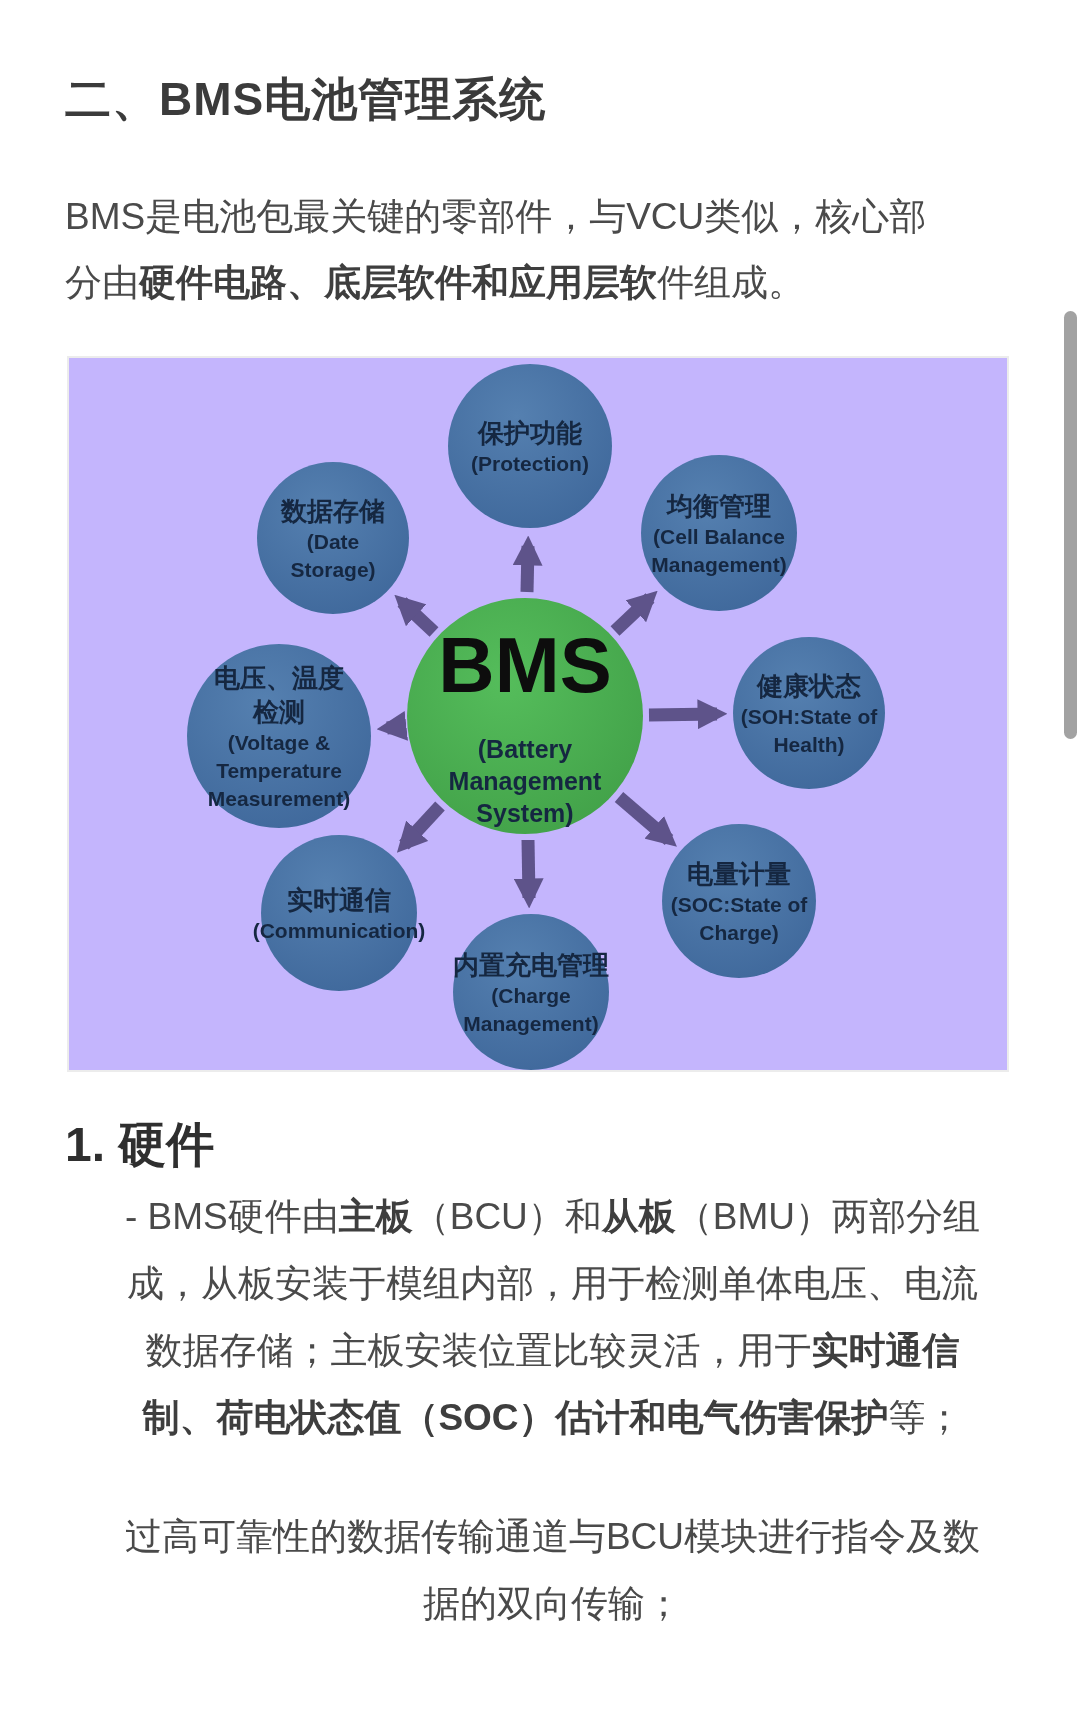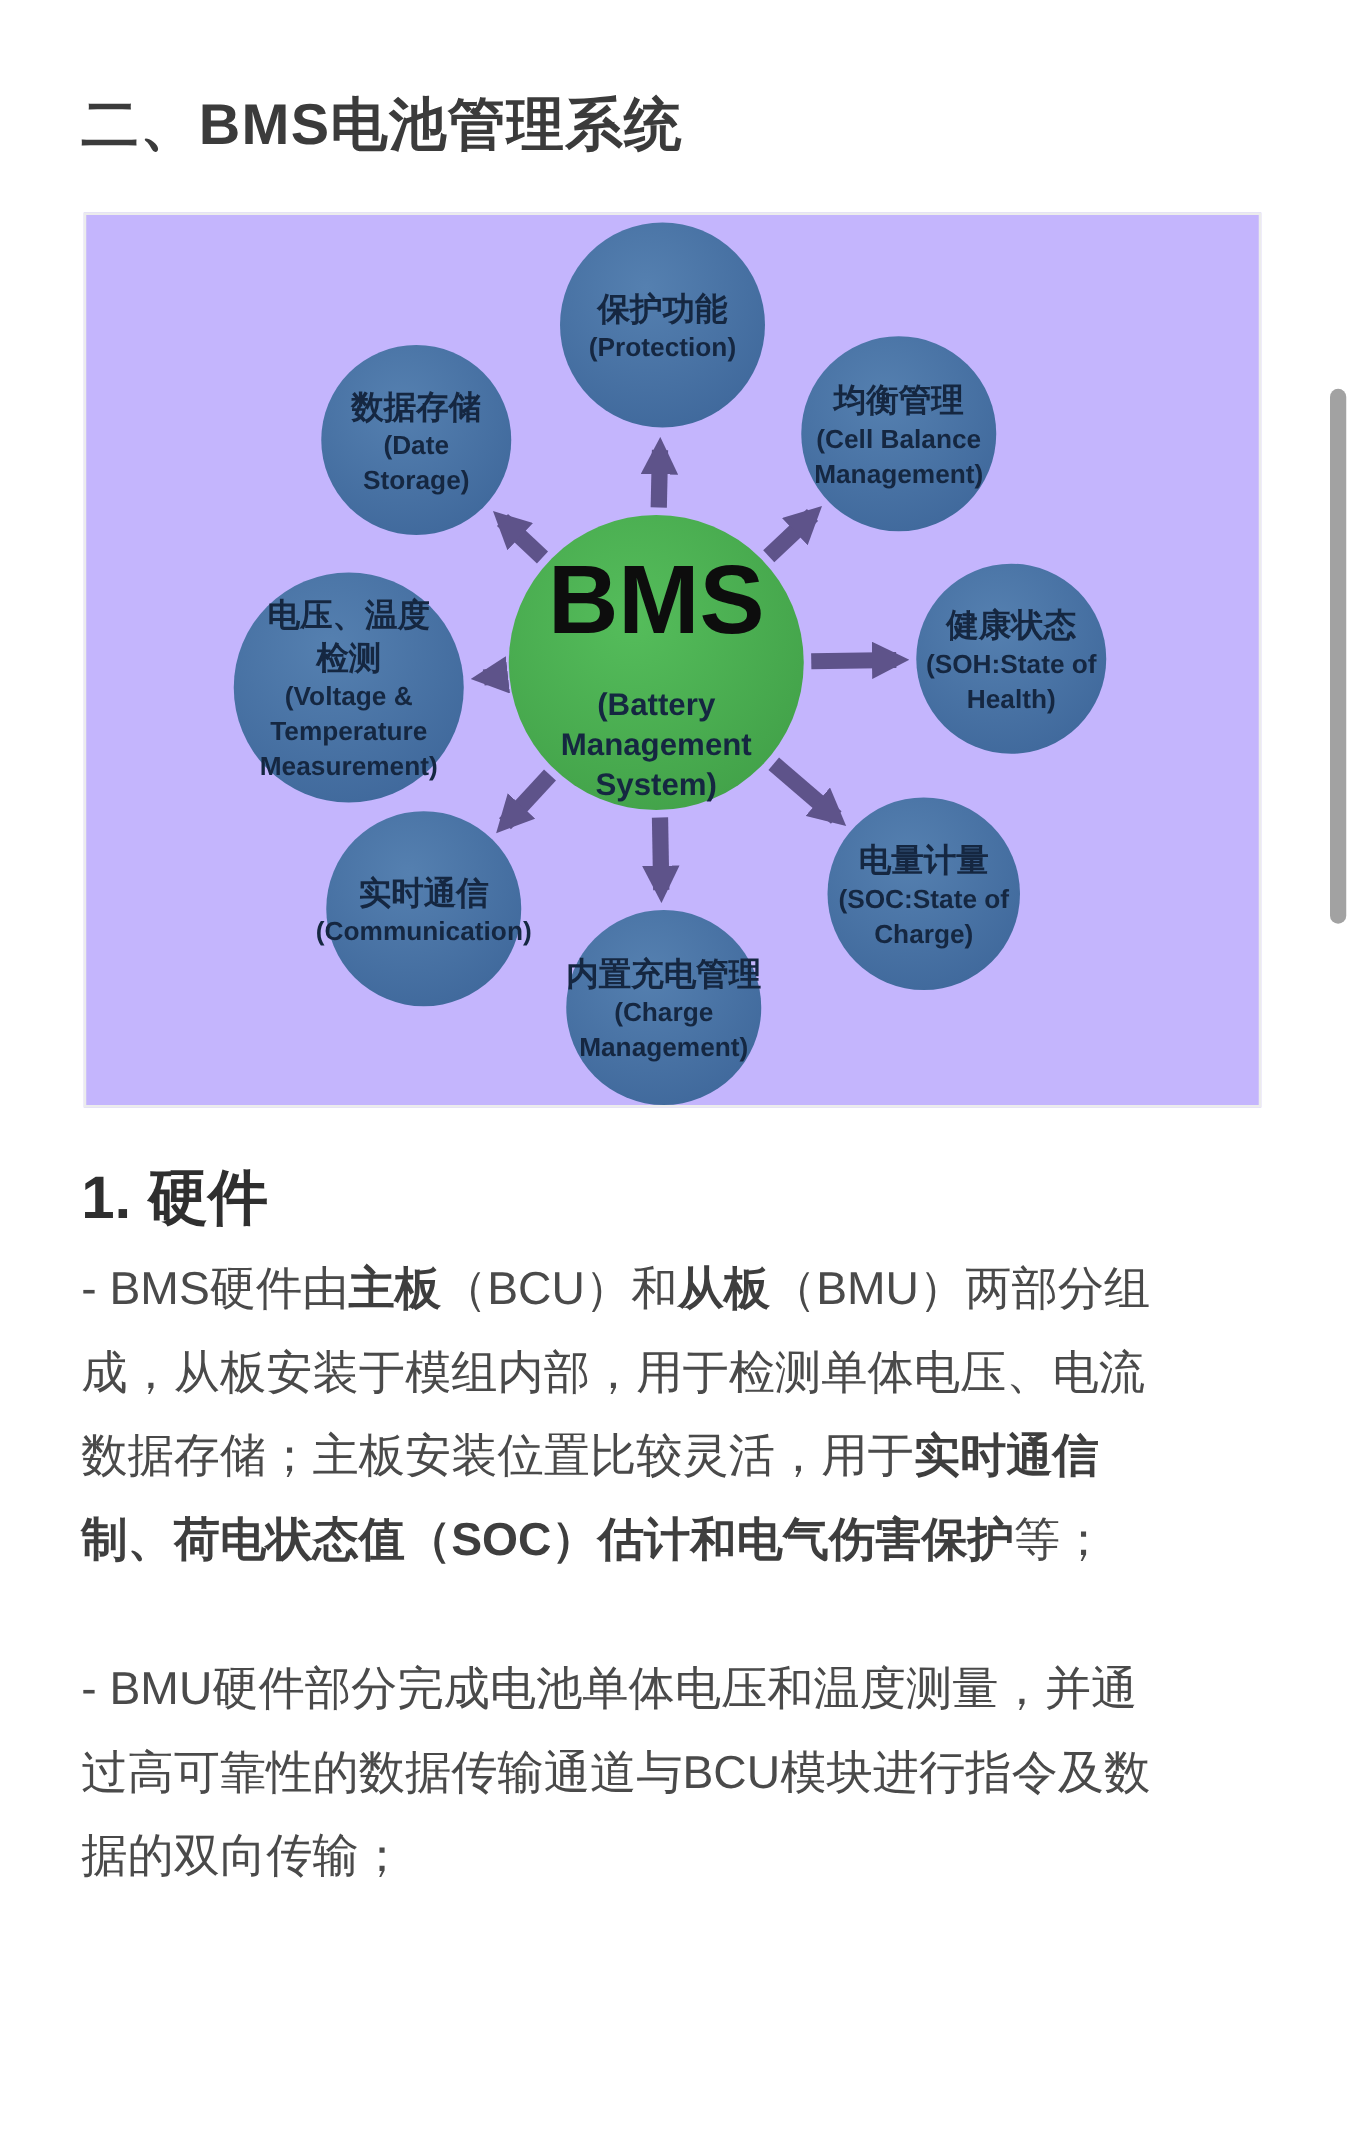--- a/index.html
+++ b/index.html
@@ -16,35 +16,39 @@
   .intro{margin-top:54px;font-size:37px;line-height:66px;color:#4a4a4a;}
   .tline{white-space:nowrap;}
   .tline .b{font-weight:700;color:#3e3e3e;}
   .figure-box{
     margin:40px 0 0 2px;width:938px;height:712px;
     border:2px solid #ececec;background:#c4b5fd;box-sizing:content-box;
   }
   h2.section-heading{
     margin:44px 0 0 0;font-size:48px;line-height:1.2;font-weight:700;color:#2f2f2f;
   }
-  .para{margin-top:10px;font-size:37px;line-height:67px;color:#4a4a4a;}
+  .para{margin-top:10px;font-size:37px;line-height:67px;color:#4a4a4a;text-align:center;}
   .para.second{margin-top:52px;}
   .scroll-thumb{
     position:absolute;right:3px;top:311px;width:13px;height:428px;
     border-radius:7px;background:#a2a2a2;
   }
   svg .node-label{font-family:"Liberation Sans", sans-serif;font-weight:700;}
 </style>
 </head>
 <body>
 
 <div class="content">
 
   <h1 class="page-title">二、BMS电池管理系统</h1>
 
+  <div class="intro" id="intro">
+      <div class="tline"><span>BMS是电池包最关键的零部件，与VCU类似，核心部</span></div>
+      <div class="tline"><span>分由</span><span class="b">硬件电路、底层软件和应用层软</span><span>件组成。</span></div>
+    </div>
 
   <div class="figure-box">
     <svg id="diagram" width="938" height="712" viewBox="0 0 938 712" xmlns="http://www.w3.org/2000/svg">
       <defs>
         <radialGradient id="gBlue" cx="42%" cy="32%" r="75%">
           <stop id="gBlue1" offset="0%" stop-color="#5580b0"></stop>
           <stop id="gBlue2" offset="100%" stop-color="#3f689b"></stop>
         </radialGradient>
         <radialGradient id="gGreen" cx="42%" cy="35%" r="75%">
           <stop id="gGreen1" offset="0%" stop-color="#55bd5b"></stop>
@@ -90,21 +94,20 @@
   <h2 class="section-heading">1. 硬件</h2>
 
   <div id="hw-paras">
       <div class="para">
         <div class="tline"><span>- BMS硬件由</span><span class="b">主板</span><span>（BCU）和</span><span class="b">从板</span><span>（BMU）两部分组</span></div>
         <div class="tline"><span>成，从板安装于模组内部，用于检测单体电压、电流</span></div>
         <div class="tline"><span>数据存储；主板安装位置比较灵活，用于</span><span class="b">实时通信</span></div>
         <div class="tline"><span class="b">制、荷电状态值（SOC）估计和电气伤害保护</span><span>等；</span></div>
       </div>
       <div class="para second">
-        <div class="tline"><span>- BMU硬件部分完成电池单体电压和温度测量，并通</span></div>
         <div class="tline"><span>过高可靠性的数据传输通道与BCU模块进行指令及数</span></div>
         <div class="tline"><span>据的双向传输；</span></div>
       </div>
     </div>
 
 </div>
 
 <div class="scroll-thumb"></div>
 
 </body></html>

